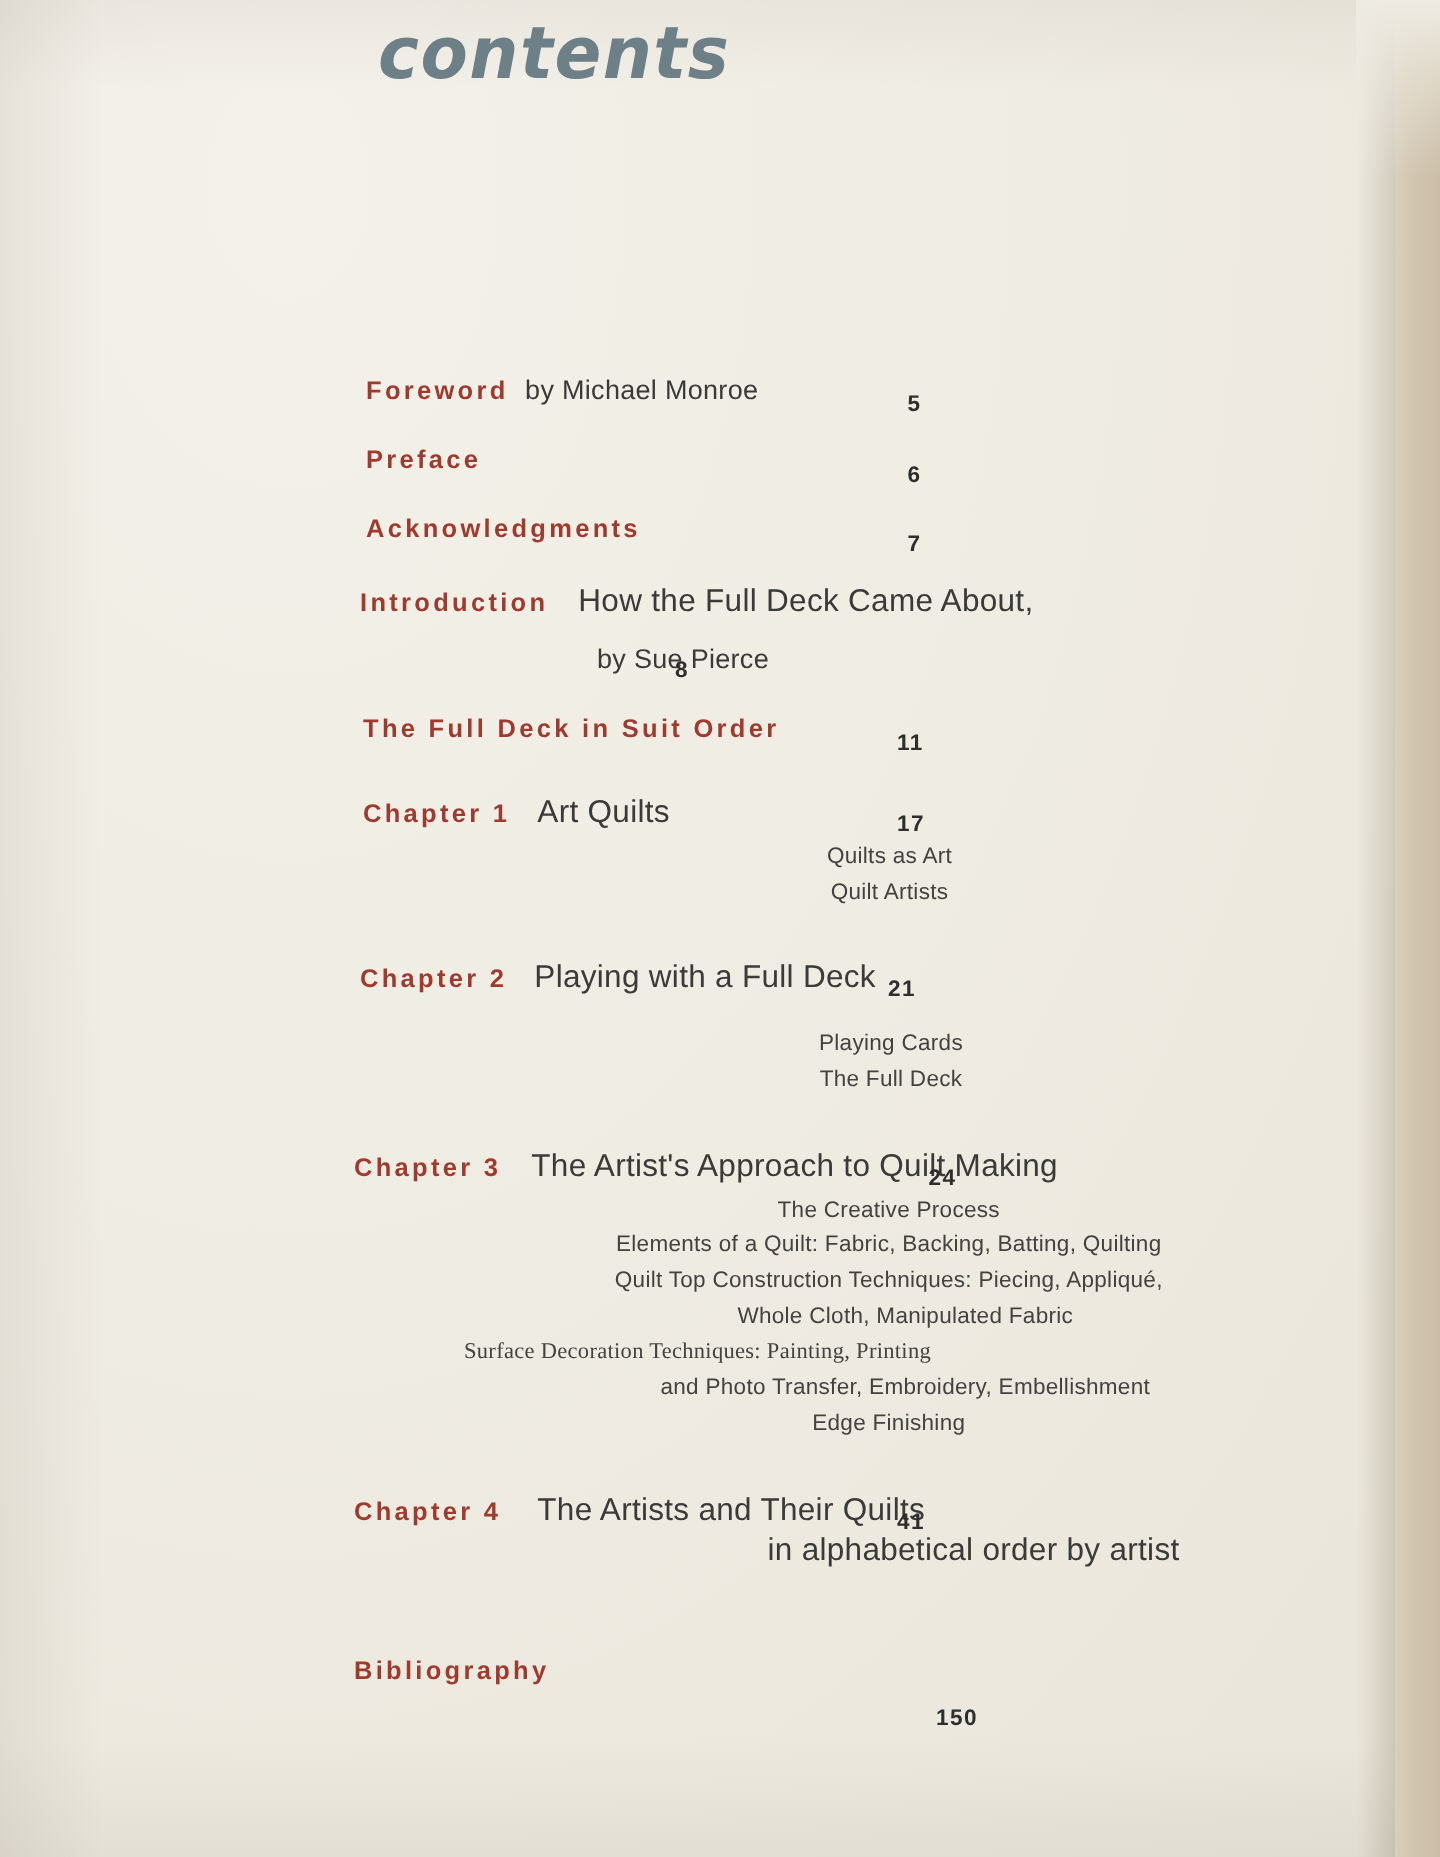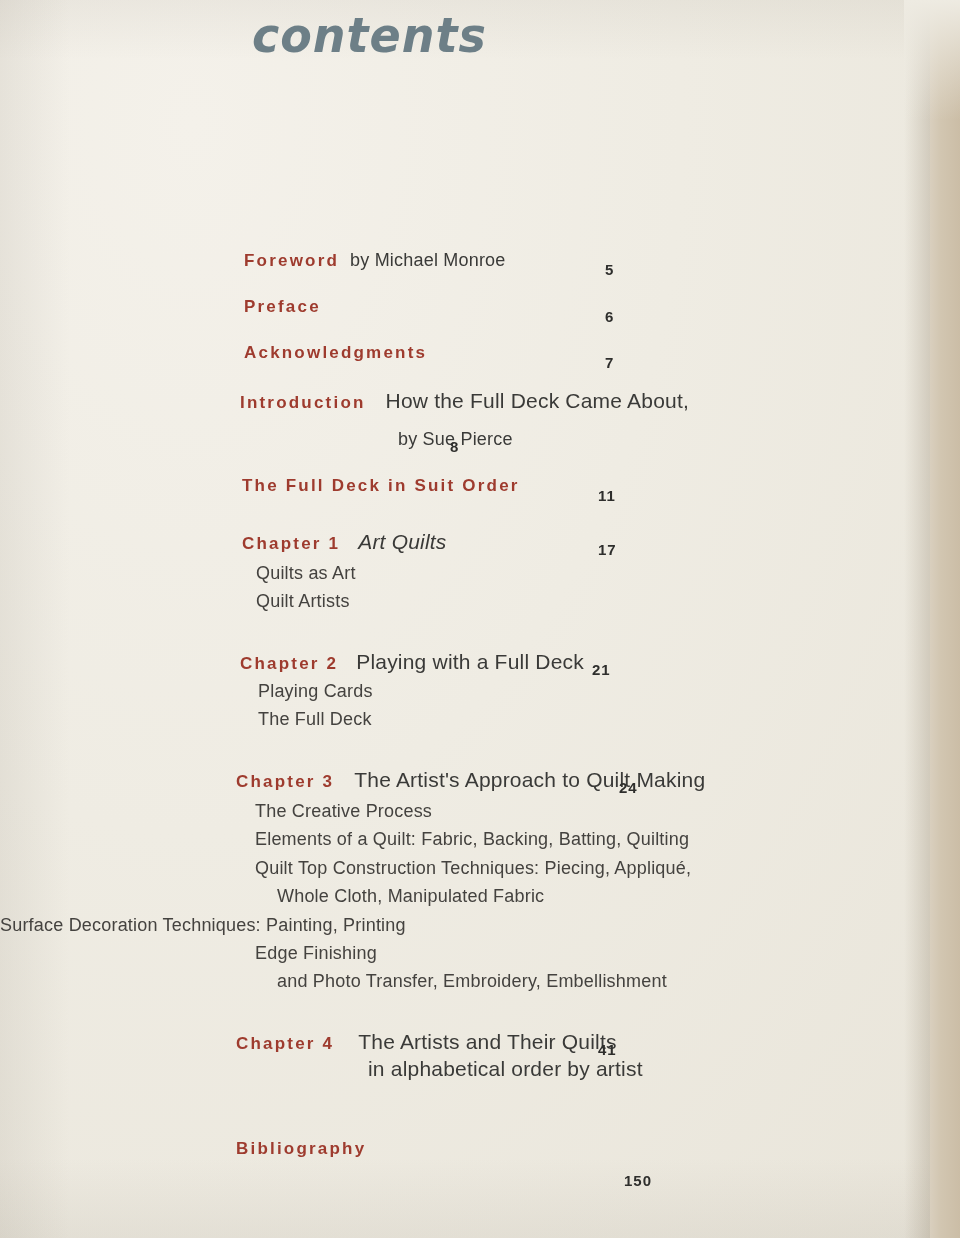--- a/index.html
+++ b/index.html
@@ -80,20 +80,21 @@
   .toc {
     position: absolute;
     left: 0;
     top: 250px;
     width: 930px;
   }
 
   .entry {
     position: relative;
     display: block;
+    text-align: center;
   }
 
   .row {
     position: relative;
     display: flex;
     align-items: baseline;
   }
 
   .label-red {
     color: #9e3b2e;
@@ -113,21 +114,21 @@
   .pagenum {
     position: absolute;
     font-weight: bold;
     font-size: 15px;
     color: #2e2e2c;
     letter-spacing: 1px;
   }
 
   .sub {
     color: #44423f;
-    font-size: 18px;
+    font-size: 15px;
     letter-spacing: 0.2px;
     line-height: 1.58;
   }
 
   .byline {
     color: #3a3a38;
     font-size: 18px;
     letter-spacing: 0.2px;
   }
   .gap-md { height: 26px; }
@@ -187,52 +188,52 @@
       <div class="row" style="padding-left:242px;">
         <span class="label-red">The Full Deck in Suit Order</span>
         <span class="pagenum" style="left:598px; top:11px;">11</span>
       </div>
     </div>
     <div class="gap-lg"></div>
 
     <div class="entry">
       <div class="row" style="padding-left:242px;">
         <span class="label-red">Chapter 1</span>
-        <span class="label-plain" style="margin-left:18px;font-style:italic;">Art Quilts</span>
+        <span class="label-plain" style="margin-left:18px;">Art Quilts</span>
         <span class="pagenum" style="left:598px; top:11px;">17</span>
       </div>
       <div class="sub" style="padding-left:256px; margin-top:5px;">Quilts as Art</div>
       <div class="sub" style="padding-left:256px;">Quilt Artists</div>
     </div>
     <div class="gap-lg"></div>
 
     <div class="entry">
       <div class="row" style="padding-left:240px;">
         <span class="label-red">Chapter 2</span>
         <span class="label-plain" style="margin-left:18px;">Playing with a Full Deck</span>
         <span class="pagenum" style="left:592px; top:11px;">21</span>
       </div>
-      <div class="sub" style="padding-left:258px; margin-top:3px;">Playing Cards</div>
+      <div class="sub" style="padding-left:258px; margin-top:20px;">Playing Cards</div>
       <div class="sub" style="padding-left:258px;">The Full Deck</div>
     </div>
     <div class="gap-lg"></div>
 
     <div class="entry">
       <div class="row" style="padding-left:236px;">
         <span class="label-red">Chapter 3</span>
         <span class="label-plain" style="margin-left:20px;">The Artist's Approach to Quilt Making</span>
         <span class="pagenum" style="left:596px; top:11px;margin-left:23px;">24</span>
       </div>
       <div class="sub" style="padding-left:255px; margin-top:5px;">The Creative Process</div>
       <div class="sub" style="padding-left:255px;">Elements of a Quilt: Fabric, Backing, Batting, Quilting</div>
       <div class="sub" style="padding-left:255px;">Quilt Top Construction Techniques: Piecing, Appliqué,</div>
       <div class="sub" style="padding-left:277px;">Whole Cloth, Manipulated Fabric</div>
-      <div class="sub" style="">Surface Decoration Techniques: Painting, Printing</div>
+      <div class="sub" style="font-family:Liberation Serif, serif;">Surface Decoration Techniques: Painting, Printing</div>
+      <div class="sub" style="padding-left:277px;">and Photo Transfer, Embroidery, Embellishment</div>
       <div class="sub" style="padding-left:255px;">Edge Finishing</div>
-      <div class="sub" style="padding-left:277px;">and Photo Transfer, Embroidery, Embellishment</div>
     </div>
     <div class="gap-lg"></div>
 
     <div class="entry">
       <div class="row" style="padding-left:236px;">
         <span class="label-red">Chapter 4</span>
         <span class="label-plain" style="margin-left:24px;">The Artists and Their Quilts</span>
         <span class="pagenum" style="left:598px; top:11px;">41</span>
       </div>
       <div class="label-plain" style="padding-left:368px; margin-top:3px;">in alphabetical order by artist</div>

